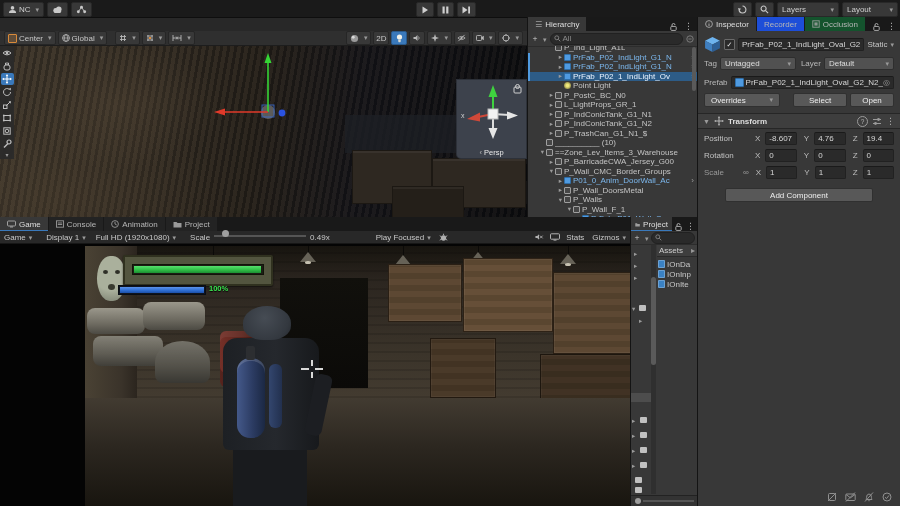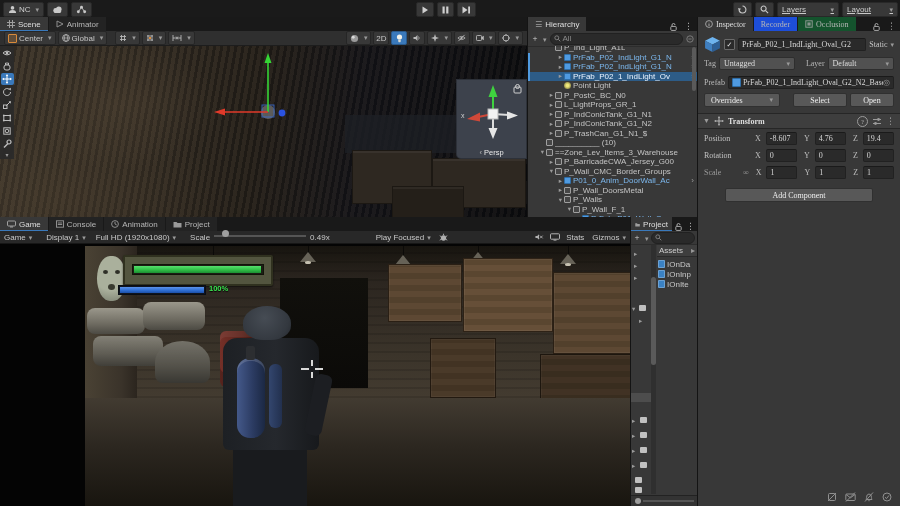--- a/index.html
+++ b/index.html
@@ -99,21 +99,21 @@
   .pfile{display:flex;align-items:center;height:10px;gap:2px;white-space:nowrap;overflow:hidden;}
   .cs-icon{flex:none;width:7px;height:8px;background:#3b82c4;border-radius:1px;
            box-shadow:inset 0 0 0 1px rgba(255,255,255,.25);}
   .tree-arr{position:absolute;color:#9a9a9a;font-size:6.5px;}
   .tree-folder{position:absolute;width:7px;height:6px;background:#c0c0c0;border-radius:1px;}
   #proj-scroll{position:absolute;left:20px;top:60px;width:5px;height:88px;background:#5a5a5a;border-radius:3px;}
   #proj-scrolltrack{position:absolute;left:20px;top:28px;width:5px;bottom:12px;background:#2f2f2f;}
   #proj-slider{position:absolute;left:0;bottom:0;width:67px;height:11px;background:#333;border-top:1px solid #222;
                display:flex;align-items:center;padding:0 4px;box-sizing:border-box;gap:2px;}
   
-  #inspector{left:697px;top:17px;width:203px;height:489px;background:#383838;border-left:1px solid #141414;box-sizing:border-box;font-family:Liberation Serif, serif;}
+  #inspector{left:697px;top:17px;width:203px;height:489px;background:#383838;border-left:1px solid #141414;box-sizing:border-box;}
   .irow{display:flex;align-items:center;padding:0 6px;margin-top:4px;gap:3px;}
   .ifield{background:#2a2a2a;border:1px solid #212121;border-top-color:#1a1a1a;border-radius:2px;
           height:11px;display:flex;align-items:center;padding:0 3px;color:#d6d6d6;overflow:hidden;white-space:nowrap;}
   .ibtn{background:#585858;border:1px solid #303030;border-radius:2px;height:12px;display:flex;
         align-items:center;justify-content:center;padding:0 6px;color:#eee;}
   .idd{background:#515151;border:1px solid #2e2e2e;border-radius:2px;height:11px;display:flex;
        align-items:center;padding:0 4px;color:#ddd;gap:2px;}
   .axis{color:#bdbdbd;margin:0 2px 0 4px;}
   .numfield{flex:1;min-width:0;}
   #tf-header{display:flex;align-items:center;height:14px;background:#3e3e3e;border-top:1px solid #262626;
@@ -169,21 +169,21 @@
           </svg>
       </div>
       <div class="tb-btn">
         <svg width="9" height="8" viewBox="0 0 9 8">
             <polygon points="0.5,0.5 5.5,4 0.5,7.5" fill="#cfcfcf"></polygon>
             <rect x="6.2" y="0.5" width="1.8" height="7" fill="#cfcfcf"></rect>
           </svg>
       </div>
     </div>
 
-    <div class="abs flex" style="right:2px;top:2px;text-decoration:underline;">
+    <div class="abs flex" style="right:2px;top:2px;">
       <div class="tb-btn">
         <svg width="9" height="9" viewBox="0 0 10 10">
             <path d="M5,1.2 a3.8,3.8 0 1 1 -3.8,3.8" fill="none" stroke="#c9c9c9" stroke-width="1.2"></path>
             <polygon points="0,3.2 1.2,6.4 3.4,4.2" fill="#c9c9c9"></polygon>
           </svg>
       </div>
       <div class="tb-btn">
         <svg width="9" height="9" viewBox="0 0 10 10">
             <circle cx="4" cy="4" r="2.8" fill="none" stroke="#c9c9c9" stroke-width="1.2"></circle>
             <line x1="6.2" y1="6.2" x2="9" y2="9" stroke="#c9c9c9" stroke-width="1.3"></line>
@@ -193,34 +193,20 @@
         <span>Layers</span>
         <span class="dd-arrow">▾</span>
       </div>
       <div class="tb-btn" style="width:46px;justify-content:space-between">
         <span>Layout</span>
         <span class="dd-arrow">▾</span>
       </div>
     </div>
   </div>
 
-  <div class="abs tabbar" style="left:0;top:17px;width:527px;">
-    <div class="tab active">
-      <svg class="ticon" width="8" height="8" viewBox="0 0 8 8">
-          <path d="M2.5,0 V8 M5.5,0 V8 M0,2.5 H8 M0,5.5 H8" stroke="#b8b8b8" stroke-width="1"></path>
-        </svg>
-      <span>Scene</span>
-    </div>
-    <div class="tab" style="background:#232323">
-      <svg class="ticon" width="8" height="8" viewBox="0 0 8 8">
-          <polygon points="1,1 7,4 1,7" fill="none" stroke="#a8a8a8" stroke-width="1"></polygon>
-        </svg>
-      <span>Animator</span>
-    </div>
-  </div>
 
   <div id="scene-toolbar" class="abs">
     <div class="st-btn">
       <span style="width:7px;height:7px;border:1px solid #d98a3a;border-radius:1px;background:rgba(217,138,58,.25)"></span>
       <span>Center</span>
       <span class="dd-arrow">▾</span>
     </div>
     <div class="st-btn">
       <svg width="8" height="8" viewBox="0 0 8 8">
           <circle cx="4" cy="4" r="3.4" fill="none" stroke="#b8b8b8" stroke-width="0.9"></circle>
@@ -821,21 +807,21 @@
         <span>Static</span>
         <span class="dd-arrow">▾</span>
       </span>
     </div>
     <div class="irow">
       <span style="color:#b9b9b9">Tag</span>
       <div class="idd" style="width:66px;justify-content:space-between">
         <span>Untagged</span>
         <span class="dd-arrow">▾</span>
       </div>
-      <span style="color:#b9b9b9;margin-left:8px">Layer</span>
+      <span style="color:#b9b9b9;margin-left:2px">Layer</span>
       <div class="idd grow" style="justify-content:space-between">
         <span>Default</span>
         <span class="dd-arrow">▾</span>
       </div>
     </div>
     <div class="irow" style="margin-top:6px;">
       <span style="color:#b9b9b9">Prefab</span>
       <div class="ifield grow">
         <span class="cube-mini" style="margin-right:2px"></span>
         <span style="overflow:hidden;white-space:nowrap;flex:1">PrFab_P02_1_IndLight_Oval_G2_N2_BaseC</span>

